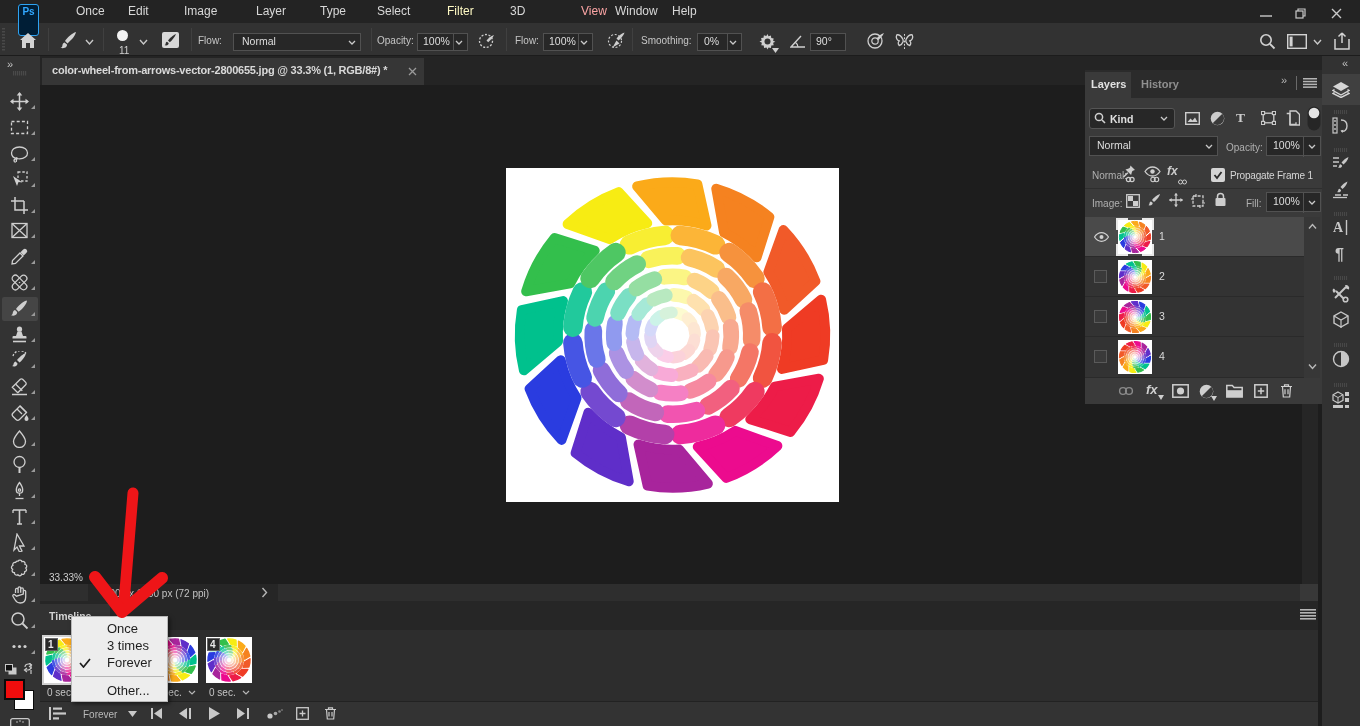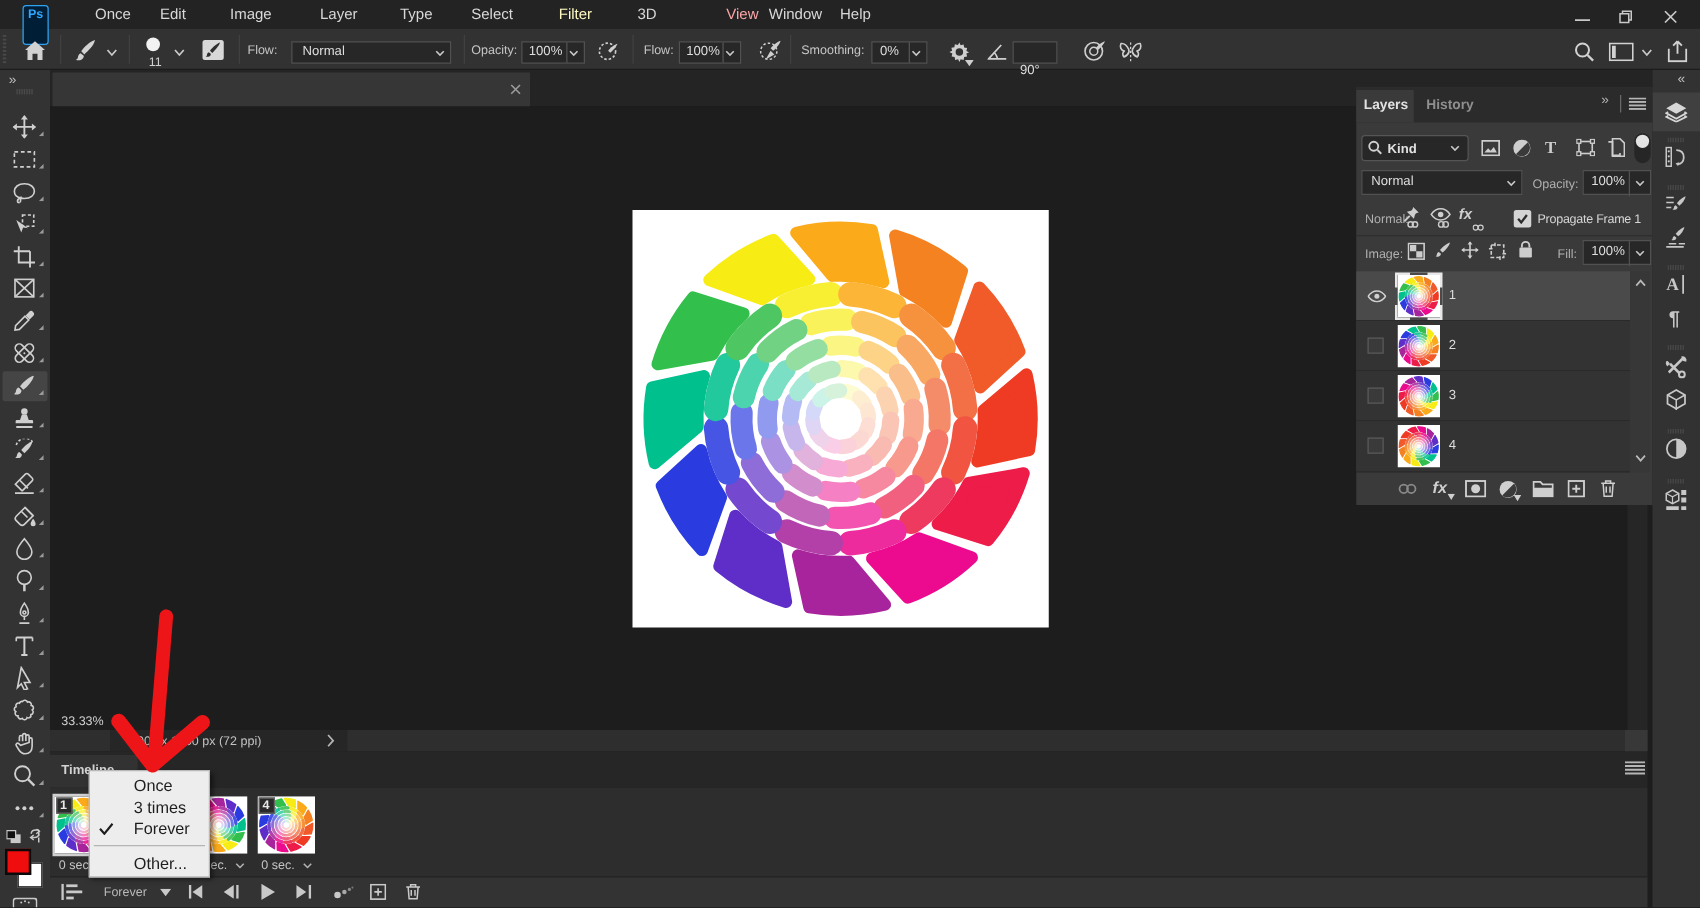--- a/index.html
+++ b/index.html
@@ -204,21 +204,21 @@
       <circle cx="9.5" cy="9.5" r="3" fill="#323232"></circle>
     </svg>
     <svg class="ic" style="left:772px;top:48px" width="7" height="5" viewBox="0 0 7 5">
       <path d="M0 0h7L3.5 5z" fill="#cfcfcf"></path>
     </svg>
     <svg class="ic" style="left:790px;top:35px" width="16" height="13" viewBox="0 0 16 13">
       <path d="M15 12H1L11 1" fill="none" stroke="#cfcfcf" stroke-width="1.4"></path>
       <path d="M8 12a7 7 0 0 0-3-5" fill="none" stroke="#cfcfcf" stroke-width="1.2"></path>
     </svg>
     <div class="abs" style="left:810px;top:33px;width:36px;height:18px;background:#272727;border:1px solid #515151">
-      <span style="position:absolute;left:5px;top:16px;font-size:10.5px;color:#dedede">90°</span>
+      <span style="position:absolute;left:5px;top:1.0px;font-size:10.5px;color:#dedede">90°</span>
     </div>
     <svg class="ic" style="left:866px;top:31px" width="21" height="20" viewBox="0 0 21 20">
       <circle cx="9" cy="10" r="7" fill="none" stroke="#cfcfcf" stroke-width="1.3"></circle>
       <circle cx="9" cy="10" r="3.2" fill="none" stroke="#cfcfcf" stroke-width="1.2"></circle>
       <path d="M18 2c-3 .8-6 3.5-7.5 5.5l1.7 1.7C14 7.5 17 4.5 18 2z" fill="#cfcfcf"></path>
     </svg>
     <svg class="ic" style="left:894px;top:31px" width="21" height="20" viewBox="0 0 21 20">
       <path d="M10.5 3v15" stroke="#cfcfcf" stroke-width="1" stroke-dasharray="1.8 1.5"></path>
       <path d="M9 8.5C7.5 5.5 5 3.5 2.8 3.8c-1.2 2.7 0 5.7 2.7 6-1.6 1-1.7 3.3-.3 4.7 1.8-.5 3.3-2 4-4z" fill="none" stroke="#cfcfcf" stroke-width="1.3" stroke-linejoin="round"></path>
       <path d="M12 8.5c1.5-3 4-5 6.2-4.7 1.2 2.7 0 5.7-2.7 6 1.6 1 1.7 3.3.3 4.7-1.8-.5-3.3-2-4-4z" fill="none" stroke="#cfcfcf" stroke-width="1.3" stroke-linejoin="round"></path>
@@ -232,20 +232,21 @@
       <rect x="2.6" y="2.6" width="3" height="9.8" fill="#d2d2d2"></rect>
     </svg>
     <svg class="ic" style="left:1313px;top:39px" width="9" height="7" viewBox="0 0 9 7">
       <path d="M1 1l3.5 4L8 1" stroke="#c9c9c9" stroke-width="1.4" fill="none"></path>
     </svg>
     <svg class="ic" style="left:1334px;top:32px" width="16" height="18" viewBox="0 0 16 18">
       <path d="M1 7v10h14V7" fill="none" stroke="#d2d2d2" stroke-width="1.5"></path>
       <path d="M8 1v10M8 1L4.5 4.5M8 1l3.5 3.5" stroke="#d2d2d2" stroke-width="1.5" fill="none"></path>
     </svg>
     <div class="abs" style="left:42px;top:58px;width:382px;height:27px;background:#363636"></div>
+    <div class="txt" style="left:52px;top:64px;font-size:11px;letter-spacing:-0.22px;color:#d9d9d9;font-weight:bold">color-wheel-from-arrows-vector-2800655.jpg @ 33.3% (1, RGB/8#) *</div>
     <svg class="ic" style="left:408px;top:67px" width="9" height="9" viewBox="0 0 9 9">
       <path d="M1 1l7 7M8 1L1 8" stroke="#9a9a9a" stroke-width="1.3"></path>
     </svg>
     <div class="txt" style="left:7px;top:58px;font-size:11px;color:#c0c0c0;letter-spacing:-1px">»</div>
     <div class="abs" style="left:506px;top:168px;width:333px;height:334px;background:#fff"></div>
     <svg style="position:absolute;left:506px;top:168px" width="333" height="334" viewBox="0 0 340 340">
       <use href="#wheelg"></use>
     </svg>
     <svg class="ic" style="left:13px;top:71px" width="14" height="5" viewBox="0 0 14 5">
       <rect x="0" y="0" width="1.2" height="4.5" fill="#4a4a4a"></rect>

